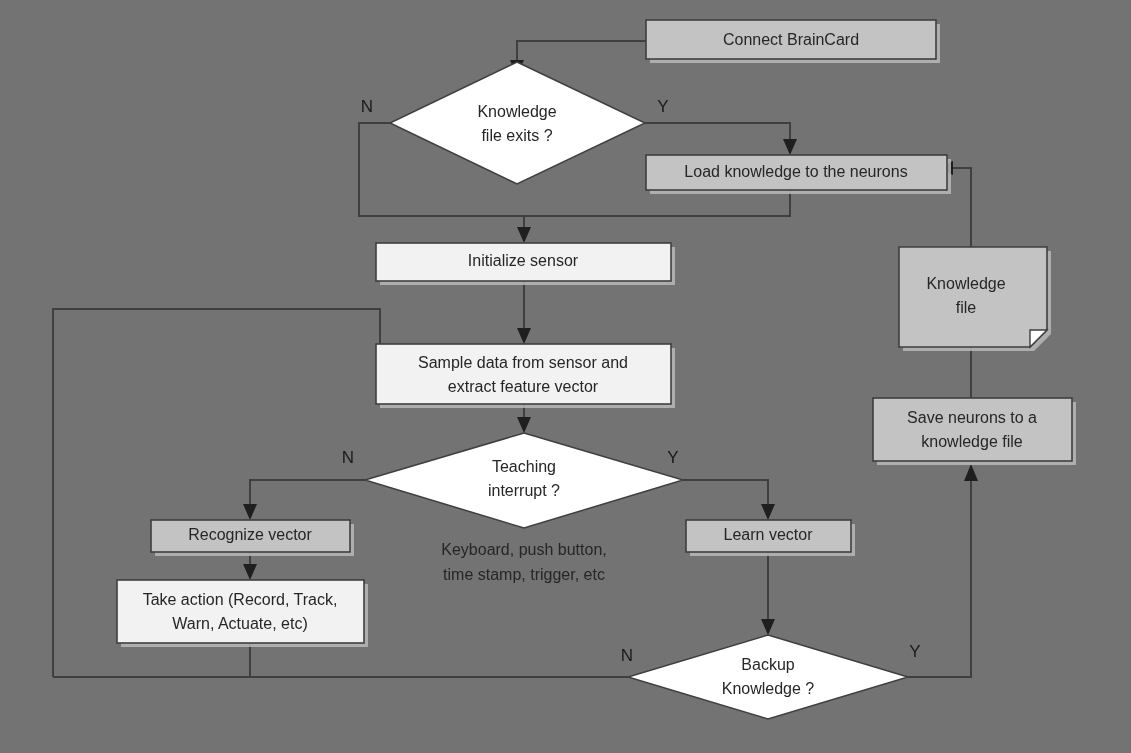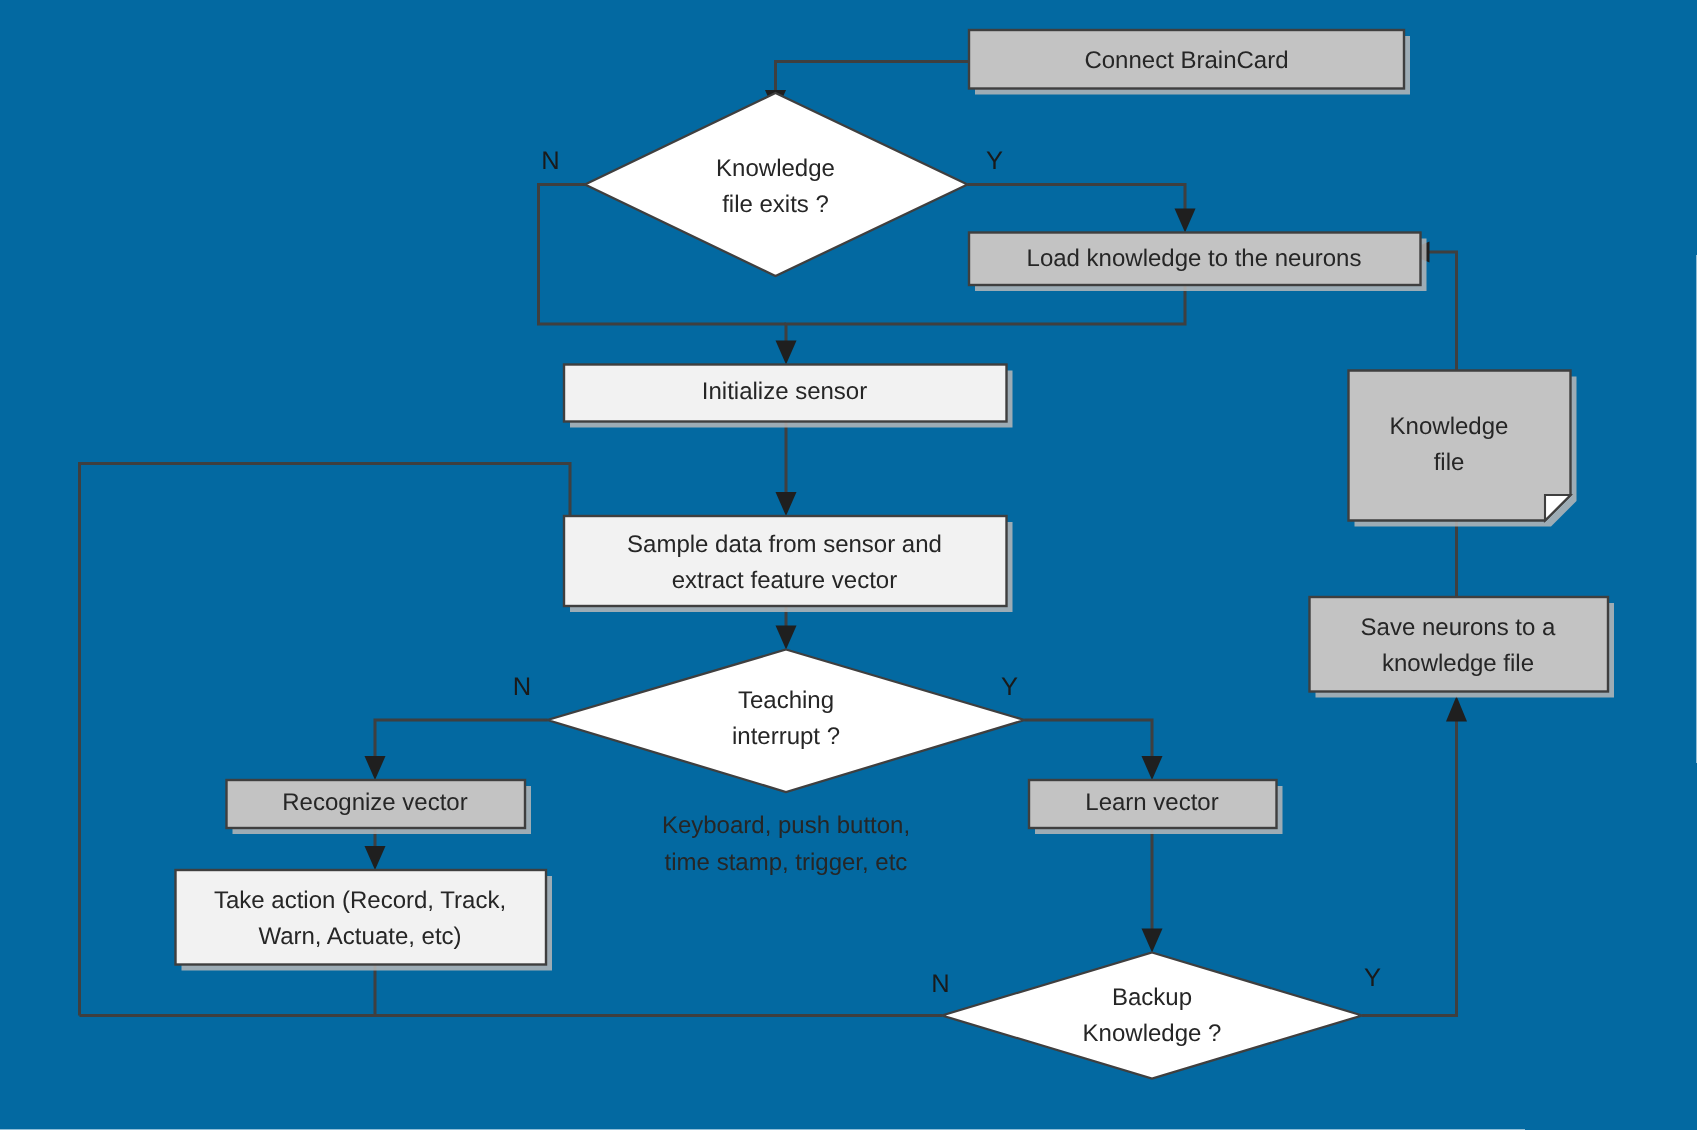--- a/index.html
+++ b/index.html
@@ -10,21 +10,21 @@
   body {
     width: 1131px;
     height: 753px;
     font-family: "Liberation Sans", sans-serif;
     overflow: hidden;
   }
   #flowchart-root {
     position: relative;
     width: 1131px;
     height: 753px;
-    background: #0369a1;
+    background: #737373;
   }
   svg#chart-svg {
     position: absolute;
     top: 0;
     left: 0;
     width: 1131px;
     height: 753px;
     display: block;
   }
   .node-text {

